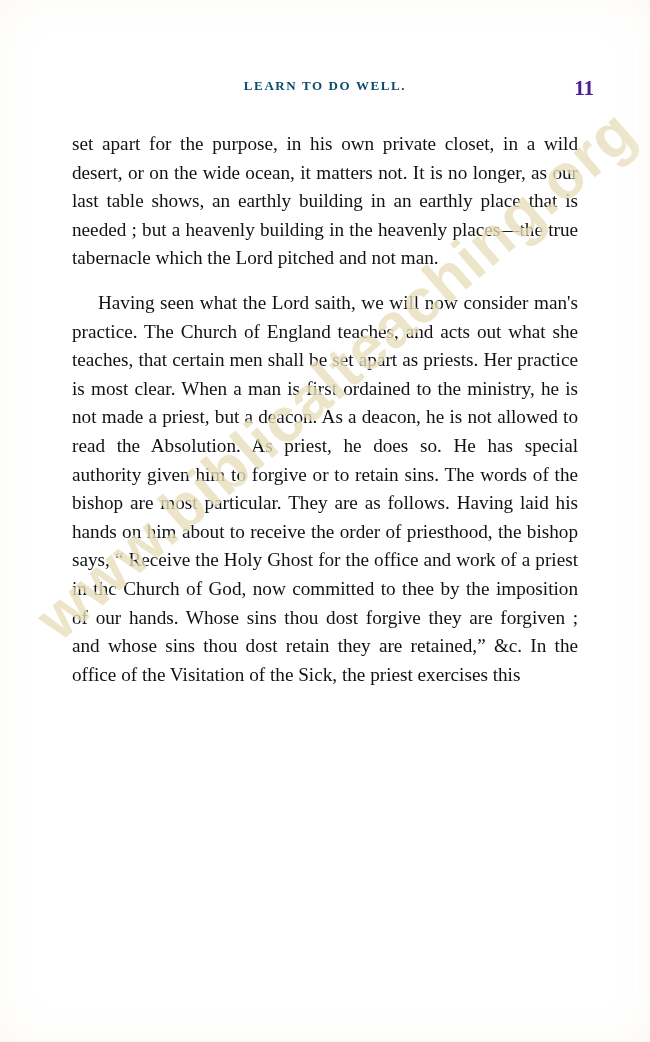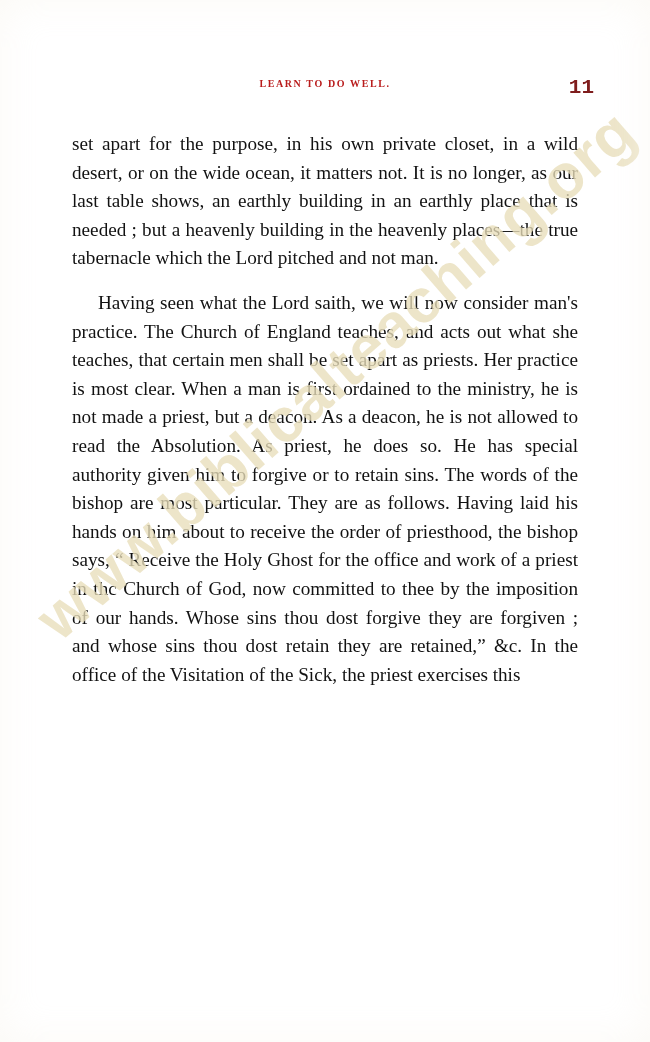--- a/index.html
+++ b/index.html
@@ -28,35 +28,35 @@
   .running-head {
     position: relative;
     display: flex;
     align-items: baseline;
     justify-content: center;
     height: 30px;
     margin-bottom: 22px;
   }
   .head-title {
     font-family: "Liberation Serif", serif;
-    font-size: 10px;
+    font-size: 13px;
     letter-spacing: 1.6px;
     font-variant: small-caps;
     text-transform: uppercase;
     font-weight: 600;
-    color: #b91c1c;
+    color: #0c4a6e;
   }
   .page-number {
     position: absolute;
     right: 0px;
     top: -2px;
     font-size: 21px;
     font-weight: 700;
-    color: #7f1d1d;
-    font-family: Liberation Mono, monospace;
+    color: #4c1d95;
+    font-family: Liberation Serif, serif;
   }
 
   
   .body-text {
     font-size: 19.2px;
     line-height: 28.6px;
     text-align: justify;
     text-justify: inter-word;
     color: #121212;
   }

